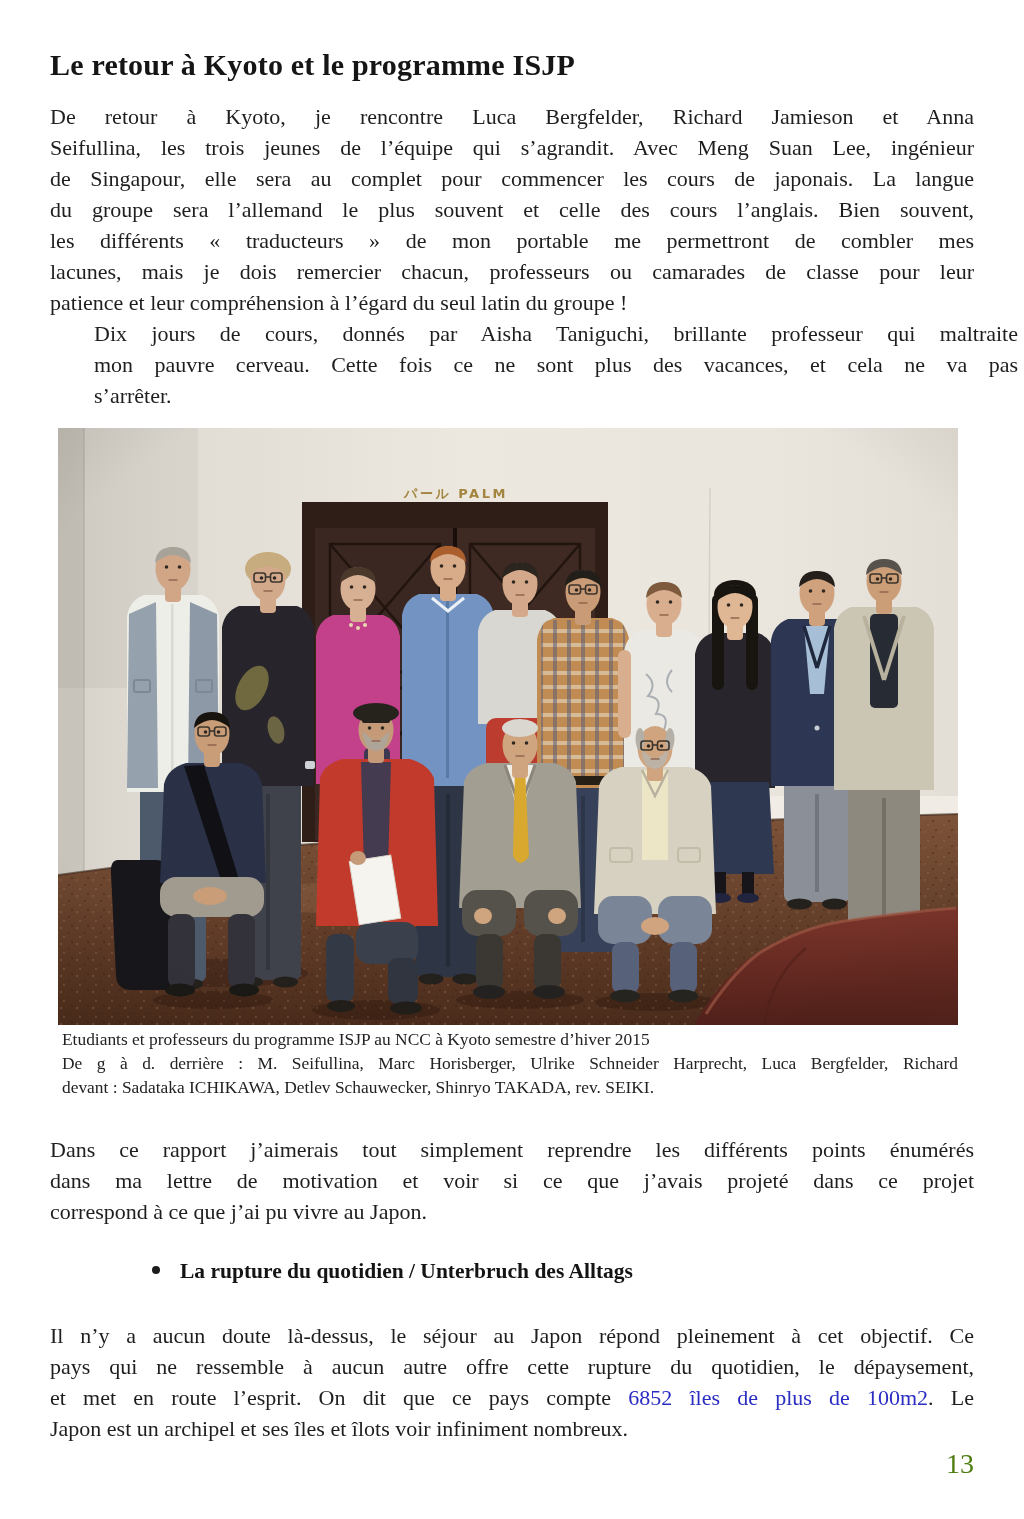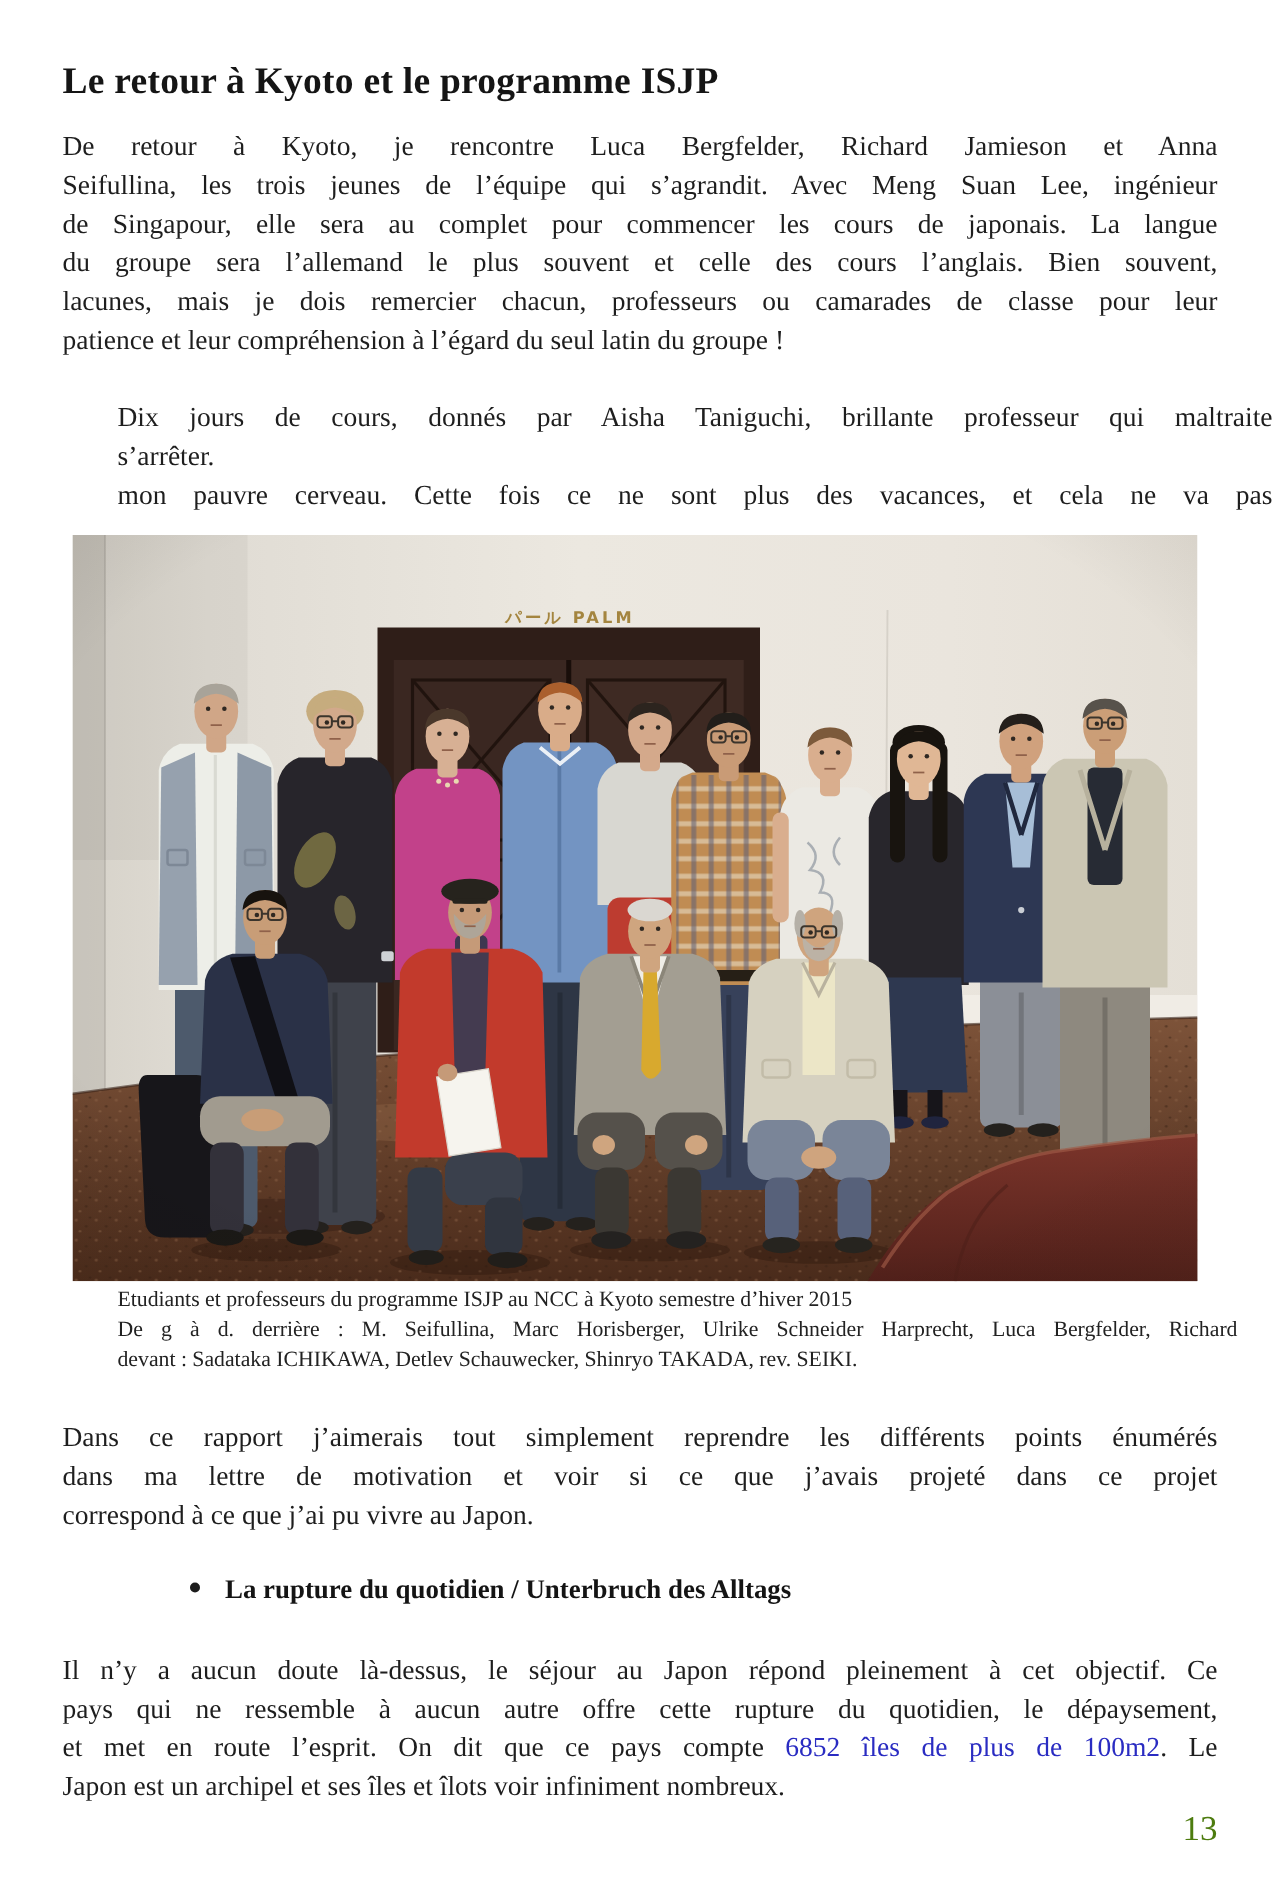--- a/index.html
+++ b/index.html
@@ -14,49 +14,50 @@
   }
   .para { position:absolute; left:50px; width:924px; font-size:22px; line-height:31px; }
   .jl { text-align:justify; text-align-last:justify; }
   .jl-last { text-align-last:left; }
   .p1 { top:101px; }
   .p2 { top:318px;margin-left:44px; }
   .p3 { top:1134px; }
   .p4 { top:1320px; }
   .photo { position:absolute; left:58px; top:428px; width:900px; height:597px; margin:0; }
   .photo svg { display:block; }
-  .caption { position:absolute; left:62px; top:1027px; width:896px; font-size:17.4px; line-height:24px; color:#222;margin-left:32px; }
+  .caption { position:absolute; left:62px; top:1027px; width:896px; font-size:17.4px; line-height:24px; color:#222; }
   .heading { position:absolute; left:50px; top:1256px; width:924px; font-size:21.5px; font-weight:bold; line-height:31px; color:#141414; }
   .bullet {
     display:inline-block; width:8px; height:8px; border-radius:50%;
     background:#1c1c1c; margin-left:102px; margin-right:20px; vertical-align:middle; position:relative; top:-3px;
   }
   .blue-link { color:var(--link-blue,#2a2cc2); cursor:pointer; }
   .pageno { position:absolute; right:50px; top:1448px; font-size:28px; color:#4d7c0f; }
 </style>
 </head>
 <body>
 
 <div class="page">
 
   <h1 class="title">Le retour à Kyoto et le programme ISJP</h1>
 
   <div class="para p1">
       <div class="jl">De retour à Kyoto, je rencontre Luca Bergfelder, Richard Jamieson et Anna</div>
       <div class="jl">Seifullina, les trois jeunes de l’équipe qui s’agrandit. Avec Meng Suan Lee, ingénieur</div>
       <div class="jl">de Singapour, elle sera au complet pour commencer les cours de japonais. La langue</div>
       <div class="jl">du groupe sera l’allemand le plus souvent et celle des cours l’anglais. Bien souvent,</div>
+      <div class="jl">les différents « traducteurs » de mon portable me permettront de combler mes</div>
       <div class="jl">lacunes, mais je dois remercier chacun, professeurs ou camarades de classe pour leur</div>
       <div class="jl jl-last">patience et leur compréhension à l’égard du seul latin du groupe !</div>
     </div>
 
   <div class="para p2">
       <div class="jl">Dix jours de cours, donnés par Aisha Taniguchi, brillante professeur qui maltraite</div>
+      <div class="jl">mon pauvre cerveau. Cette fois ce ne sont plus des vacances, et cela ne va pas</div>
       <div class="jl jl-last">s’arrêter.</div>
-      <div class="jl">mon pauvre cerveau. Cette fois ce ne sont plus des vacances, et cela ne va pas</div>
     </div>
 
   <figure class="photo" id="photo-box">
       <svg viewBox="0 0 900 597" width="900" height="597" role="img">
         <defs>
     <linearGradient id="wallg" x1="0" y1="0" x2="1" y2="0">
       <stop offset="0" stop-color="#d6d2c9"></stop>
             <stop offset="0.12" stop-color="#e0dcd4"></stop>
       <stop offset="0.45" stop-color="#ece8e0"></stop>
             <stop offset="0.78" stop-color="#eae5dd"></stop>

